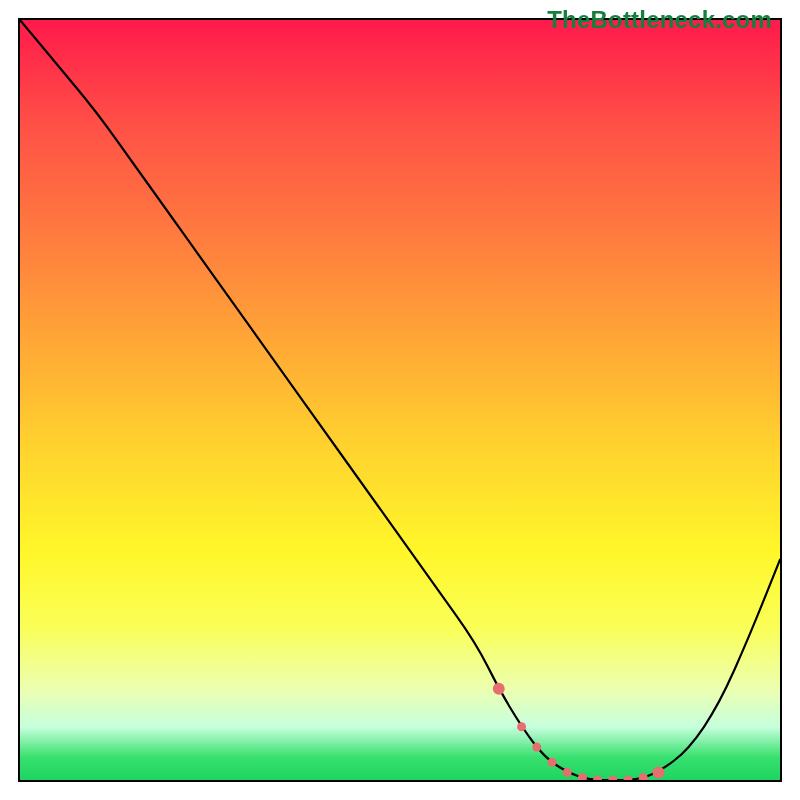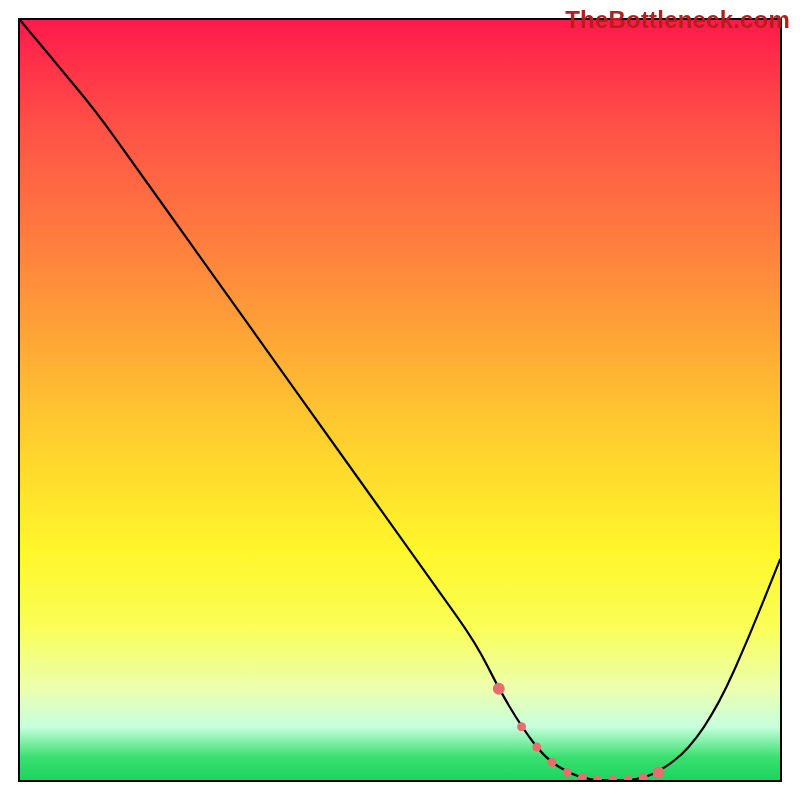--- a/index.html
+++ b/index.html
@@ -5,25 +5,25 @@
   * { margin: 0; padding: 0; box-sizing: border-box; }
   html, body { width: 800px; height: 800px; overflow: hidden; background: #fff; }
   .chart-container {
     position: relative;
     width: 800px;
     height: 800px;
   }
   .watermark {
     position: absolute;
     top: 6px;
-    right: 10px;
+    right: 28px;
     font-family: Arial, Helvetica, sans-serif;
     font-size: 24px;
     font-weight: 600;
-    color: #b91c1c;
+    color: #15803d;
     letter-spacing: 0.2px;
     z-index: 3;
   }
   .plot-area {
     position: absolute;
     left: 18px;
     top: 18px;
     width: 764px;
     height: 764px;
     border: 2px solid #000;

